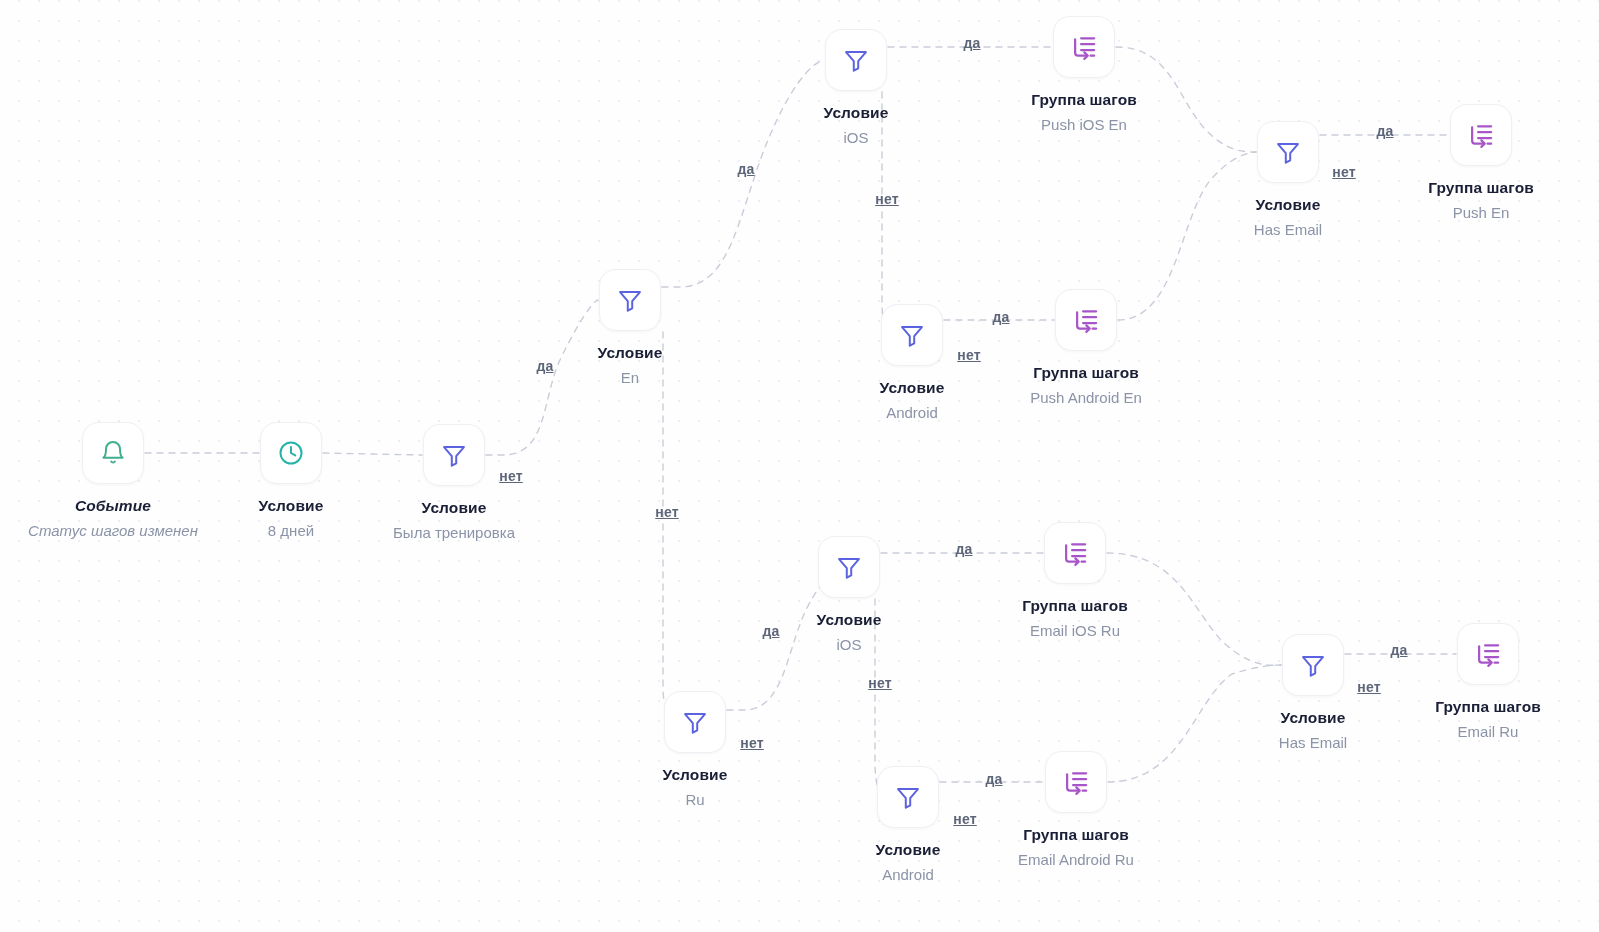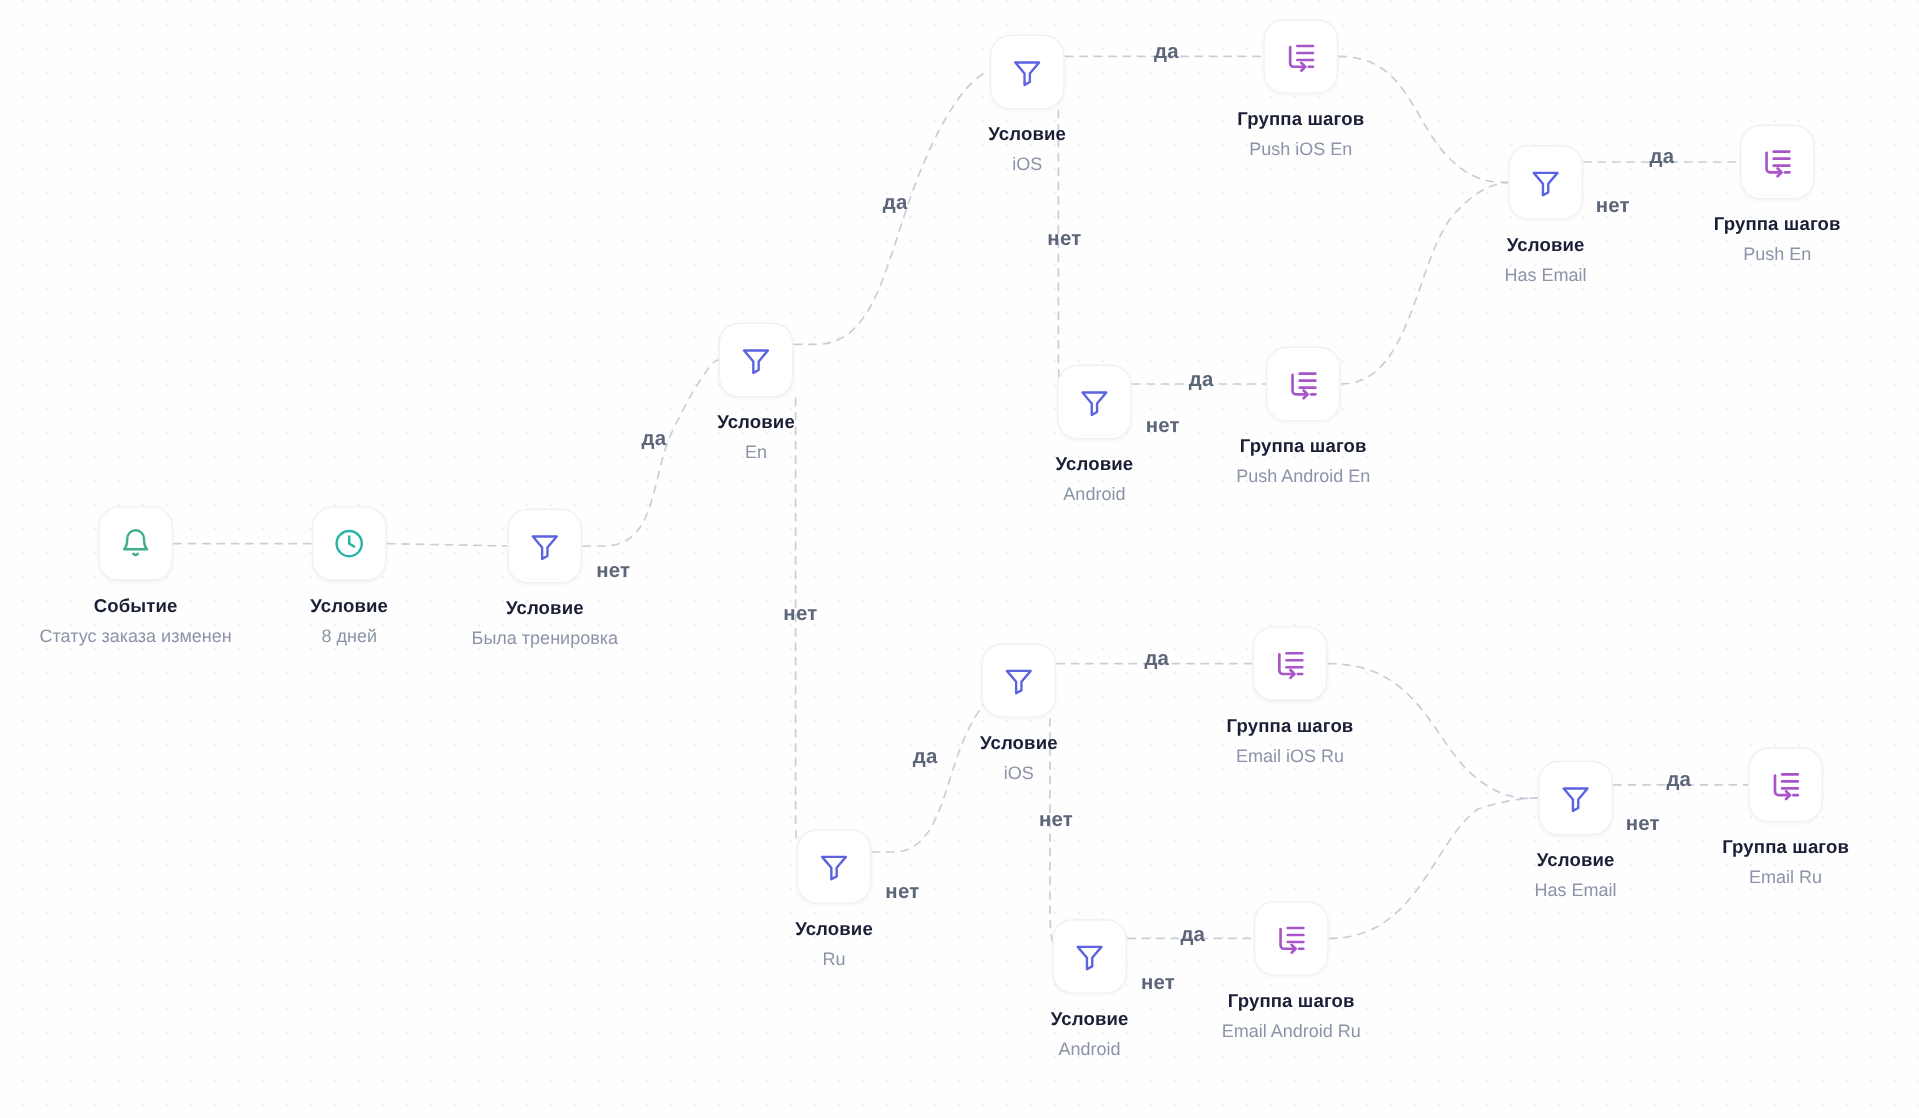--- a/index.html
+++ b/index.html
@@ -59,26 +59,27 @@
   .node-sub {
     margin-top: 7px;
     font-size: 15px;
     font-weight: 400;
     color: #8b93a7;
     white-space: nowrap;
     text-align: center;
   }
   .edge-label {
     position: absolute;
-    font-size: 17px;
+    font-size: 14px;
     font-weight: 700;
     color: #5d6578;
     white-space: nowrap;
     transform: translate(-50%, -50%);
     letter-spacing: 0.2px;
+    text-decoration: underline;
   }
 </style>
 </head>
 <body>
 
 <div id="canvas">
   <svg id="edges" viewBox="0 0 1599 932" xmlns="http://www.w3.org/2000/svg">
       <path d="M 145,453 L 259,453" fill="none" stroke="#c9cdd8" stroke-width="1.4" stroke-dasharray="6 6" stroke-linecap="round"></path>
       <path d="M 323,453 L 422,455" fill="none" stroke="#c9cdd8" stroke-width="1.4" stroke-dasharray="6 6" stroke-linecap="round"></path>
       <path d="M 486,455 L 503,455 C 548,455 542,398 560,360 C 578,322 594,300 598,300" fill="none" stroke="#c9cdd8" stroke-width="1.4" stroke-dasharray="6 6" stroke-linecap="round"></path>
@@ -92,31 +93,31 @@
       <path d="M 1320,135 L 1449,135" fill="none" stroke="#c9cdd8" stroke-width="1.4" stroke-dasharray="6 6" stroke-linecap="round"></path>
       <path d="M 727,710 L 744,710 C 784,710 786,652 806,610 C 822,577 838,568 843,567" fill="none" stroke="#c9cdd8" stroke-width="1.4" stroke-dasharray="6 6" stroke-linecap="round"></path>
       <path d="M 881,553 L 1043,553" fill="none" stroke="#c9cdd8" stroke-width="1.4" stroke-dasharray="6 6" stroke-linecap="round"></path>
       <path d="M 875,599 L 875,762 C 875,781 878,790 881,793" fill="none" stroke="#c9cdd8" stroke-width="1.4" stroke-dasharray="6 6" stroke-linecap="round"></path>
       <path d="M 1107,553 C 1178,553 1192,610 1222,641 C 1248,666 1268,666 1281,665" fill="none" stroke="#c9cdd8" stroke-width="1.4" stroke-dasharray="6 6" stroke-linecap="round"></path>
       <path d="M 940,782 L 1044,782" fill="none" stroke="#c9cdd8" stroke-width="1.4" stroke-dasharray="6 6" stroke-linecap="round"></path>
       <path d="M 1108,782 C 1182,782 1194,700 1232,674 C 1254,667 1270,665 1281,665" fill="none" stroke="#c9cdd8" stroke-width="1.4" stroke-dasharray="6 6" stroke-linecap="round"></path>
       <path d="M 1345,654 L 1456,654" fill="none" stroke="#c9cdd8" stroke-width="1.4" stroke-dasharray="6 6" stroke-linecap="round"></path>
     </svg>
   <div id="node-layer">
-      <div class="node" style="left: 113px; top: 422px;">
+      <div class="node" style="left: 113px; top: 422px; font-style: italic;">
         <div class="node-box">
           <span>
             <svg width="28" height="28" viewBox="0 0 24 24" fill="none" stroke="#3fae8e" stroke-width="1.7" stroke-linecap="round" stroke-linejoin="round">
               <path d="M18 8.5a6 6 0 1 0-12 0c0 6-2.2 7.5-2.2 7.5h16.4S18 14.5 18 8.5z"></path>
               <path d="M10.4 19.3a2 2 0 0 0 3.2 0"></path>
             </svg>
           </span>
         </div>
         <div class="node-title">Событие</div>
-        <div class="node-sub">Статус заказа изменен</div>
+        <div class="node-sub">Статус шагов изменен</div>
       </div>
       <div class="node" style="left: 291px; top: 422px;">
         <div class="node-box">
           <span>
             <svg width="28" height="28" viewBox="0 0 24 24" fill="none" stroke="#24b3a6" stroke-width="1.7" stroke-linecap="round" stroke-linejoin="round">
               <circle cx="12" cy="12" r="9"></circle>
               <path d="M12 6.8V12l3.6 2.1"></path>
             </svg>
           </span>
         </div>

